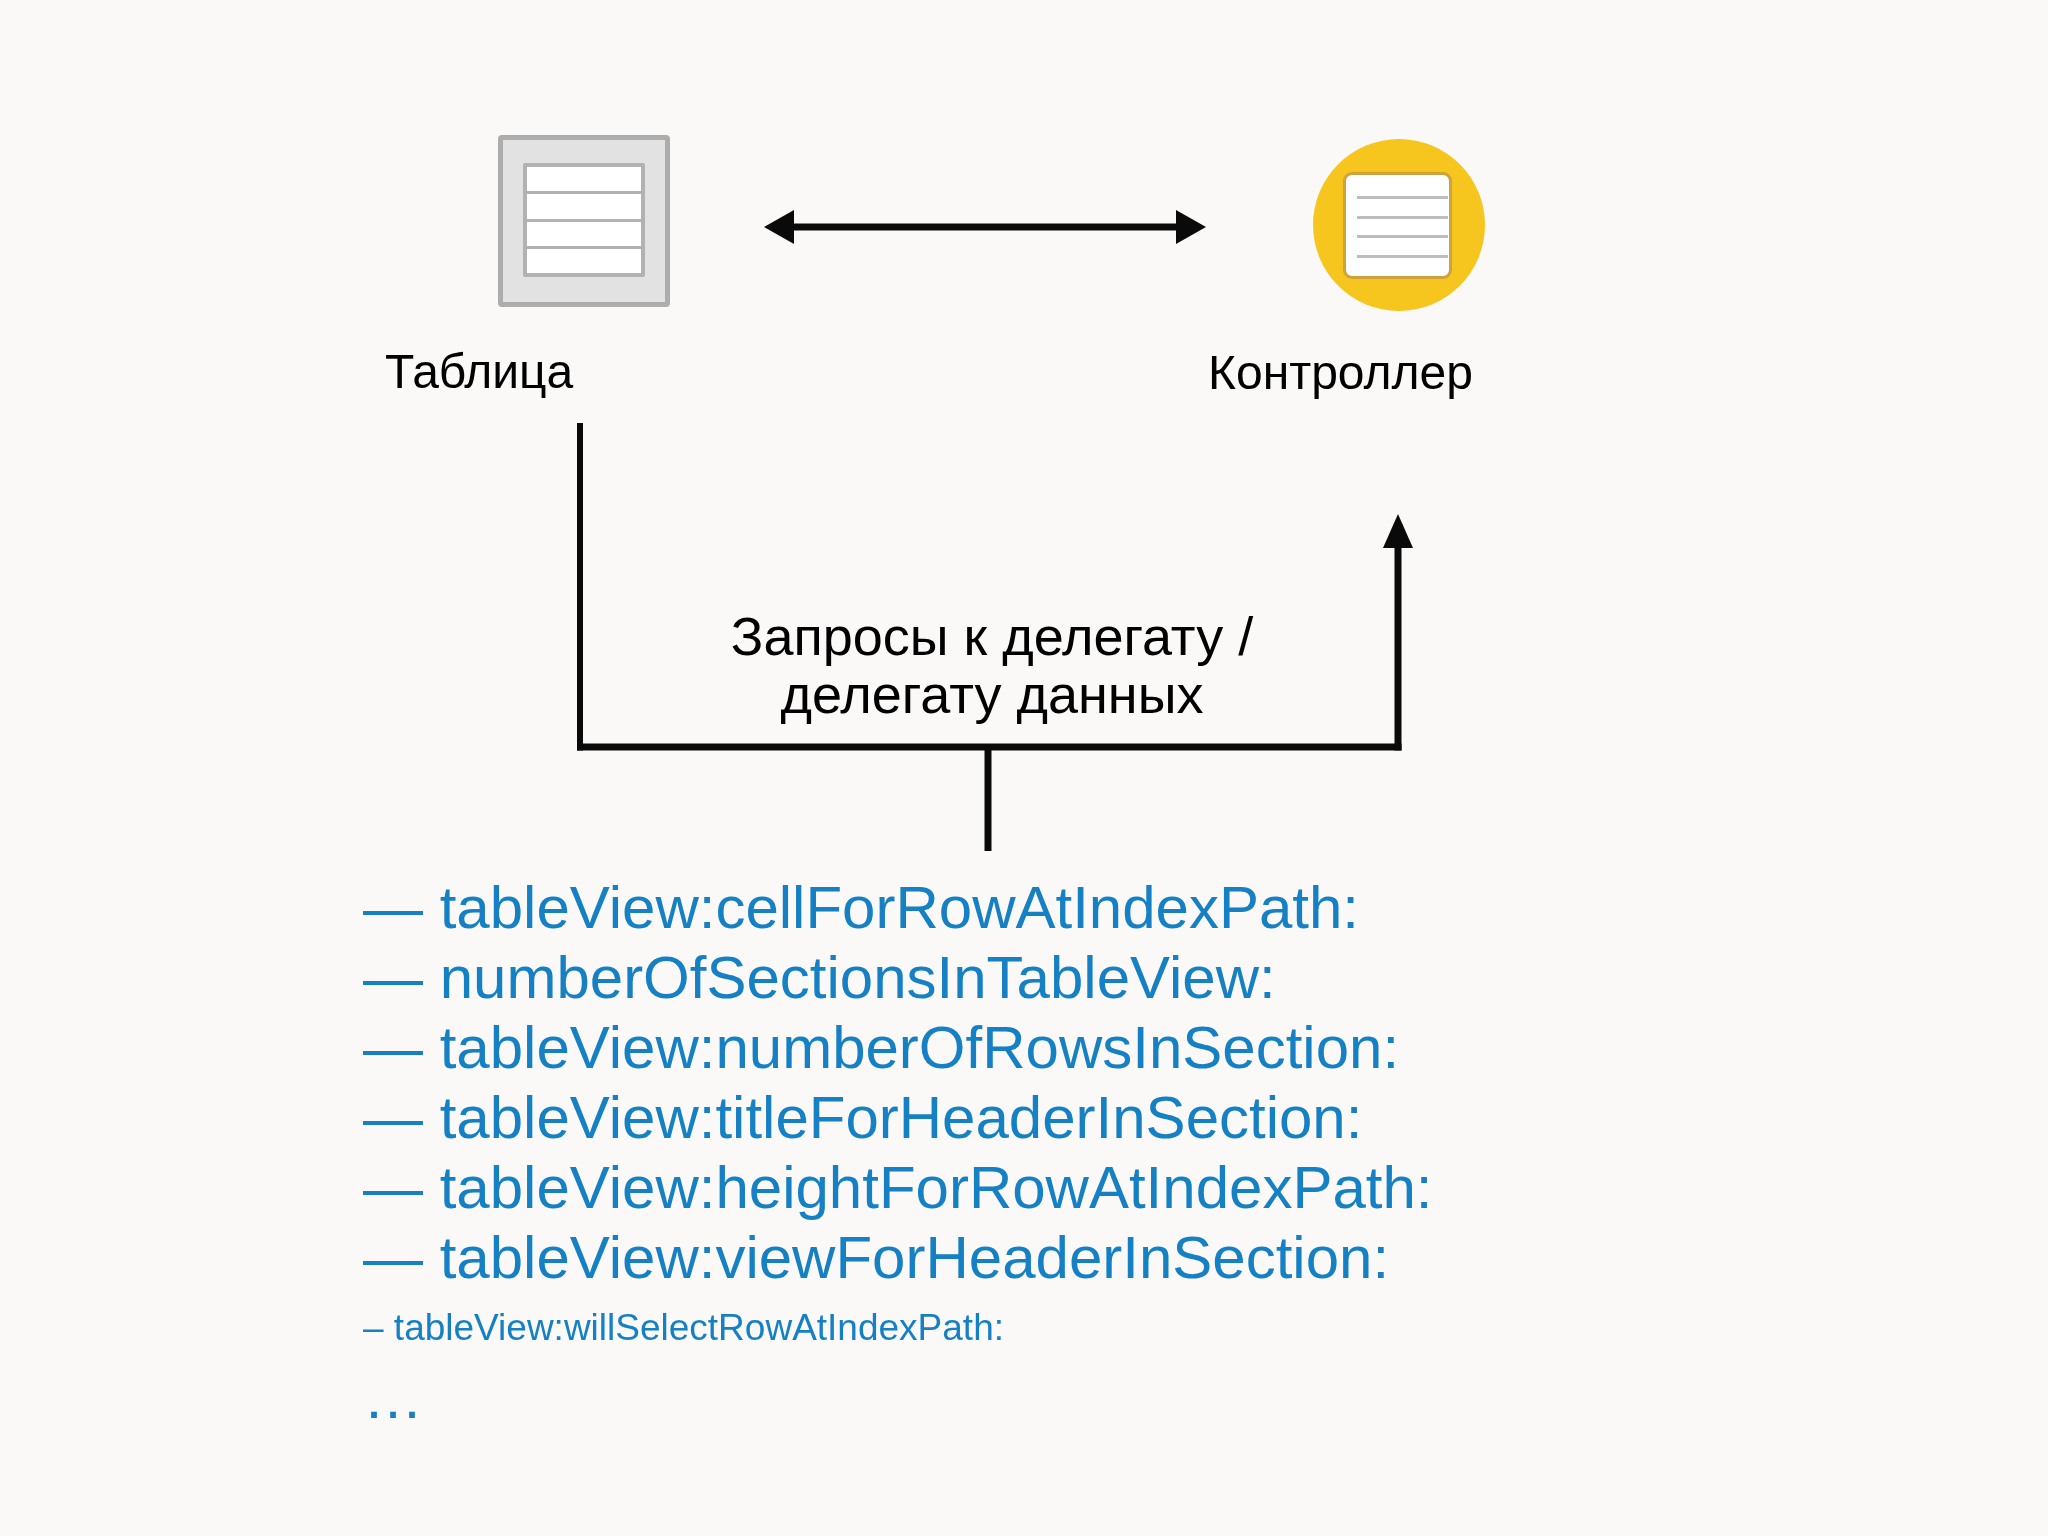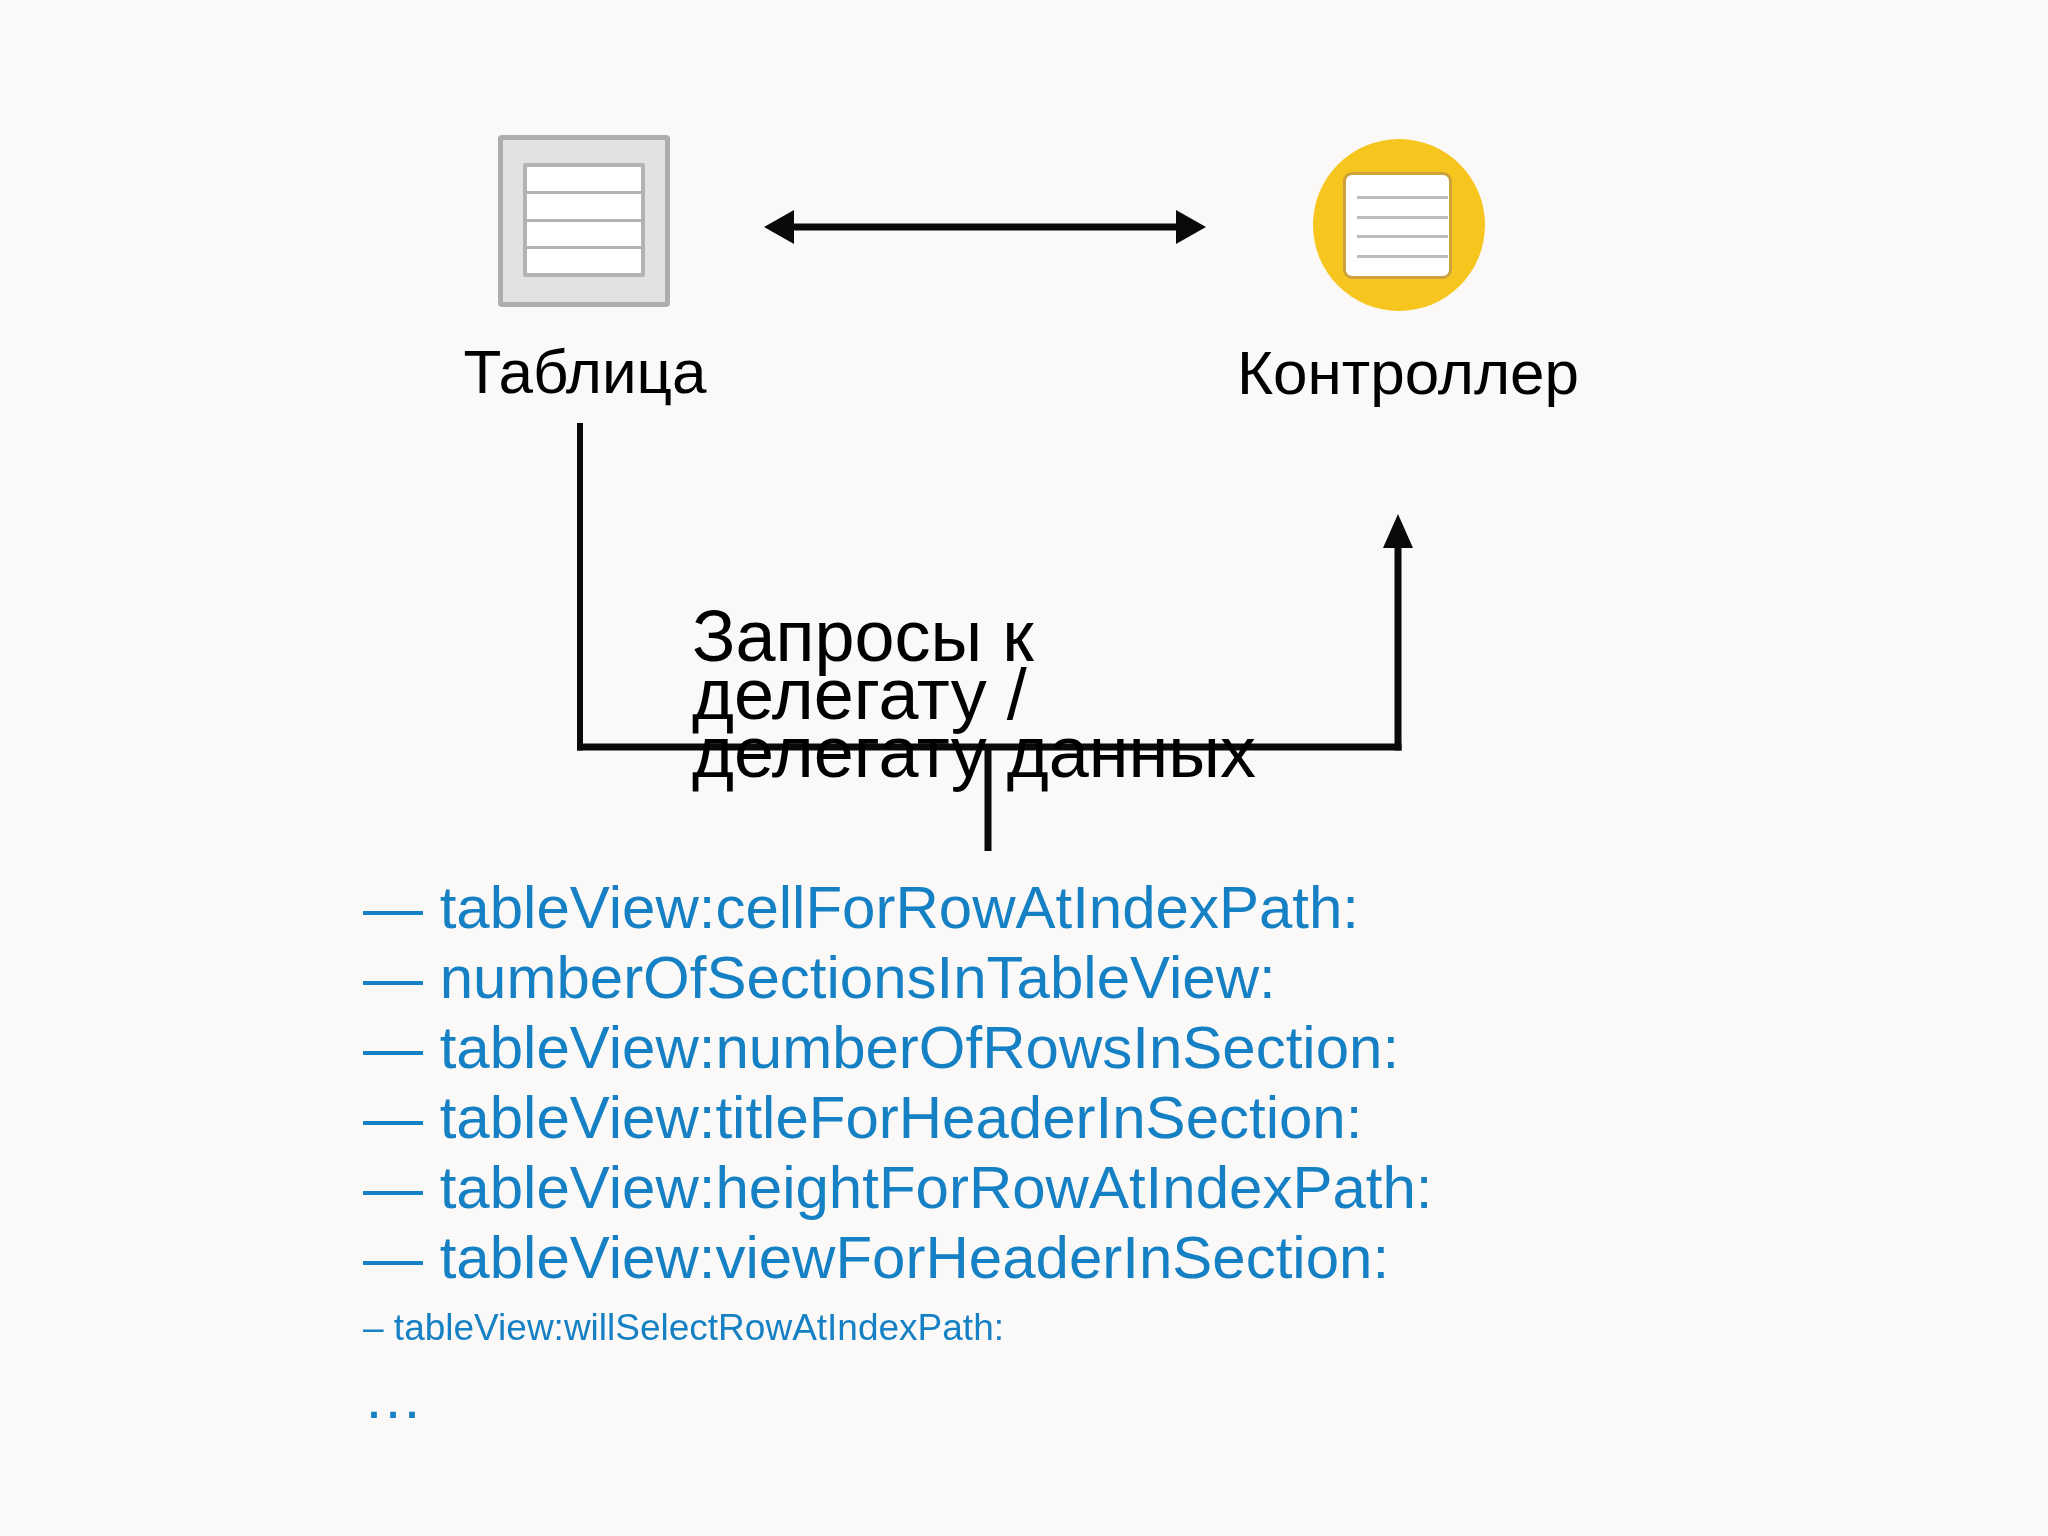--- a/index.html
+++ b/index.html
@@ -40,27 +40,27 @@
   .note{position:absolute;left:30px;top:33px;width:109px;height:107px;
     box-sizing:border-box;background:#FFFFFF;
     border:3px solid var(--note-border);border-radius:9px;}
   .note i{position:absolute;left:11px;right:1px;height:2.5px;background:var(--note-line);}
   .note i:nth-child(1){top:21px}
   .note i:nth-child(2){top:41px}
   .note i:nth-child(3){top:60px}
   .note i:nth-child(4){top:80px}
 
   
-  .lbl{position:absolute;width:400px;text-align:center;font-size:62px;color:#000;}
+  .lbl{position:absolute;width:400px;text-align:left;font-size:48px;color:#000;}
   .lbl-table{left:385px;top:334px;line-height:75px;}
   .lbl-ctrl{left:1208px;top:330px;line-height:85px;}
 
   
-  .mid{position:absolute;left:692px;top:607px;width:600px;
-    font-size:72px;line-height:58px;color:#000;}
+  .mid{position:absolute;left:692px;top:607px;width:600px;text-align:center;
+    font-size:54px;line-height:58px;color:#000;}
 
   
   .code{position:absolute;left:363px;top:873px;
     font-family:Liberation Sans, sans-serif;
     font-size:60px;line-height:70px;color:var(--accent);
     white-space:pre;}
   .code-line:nth-child(7){font-size:37px;}
 </style>
 </head>
 <body>

